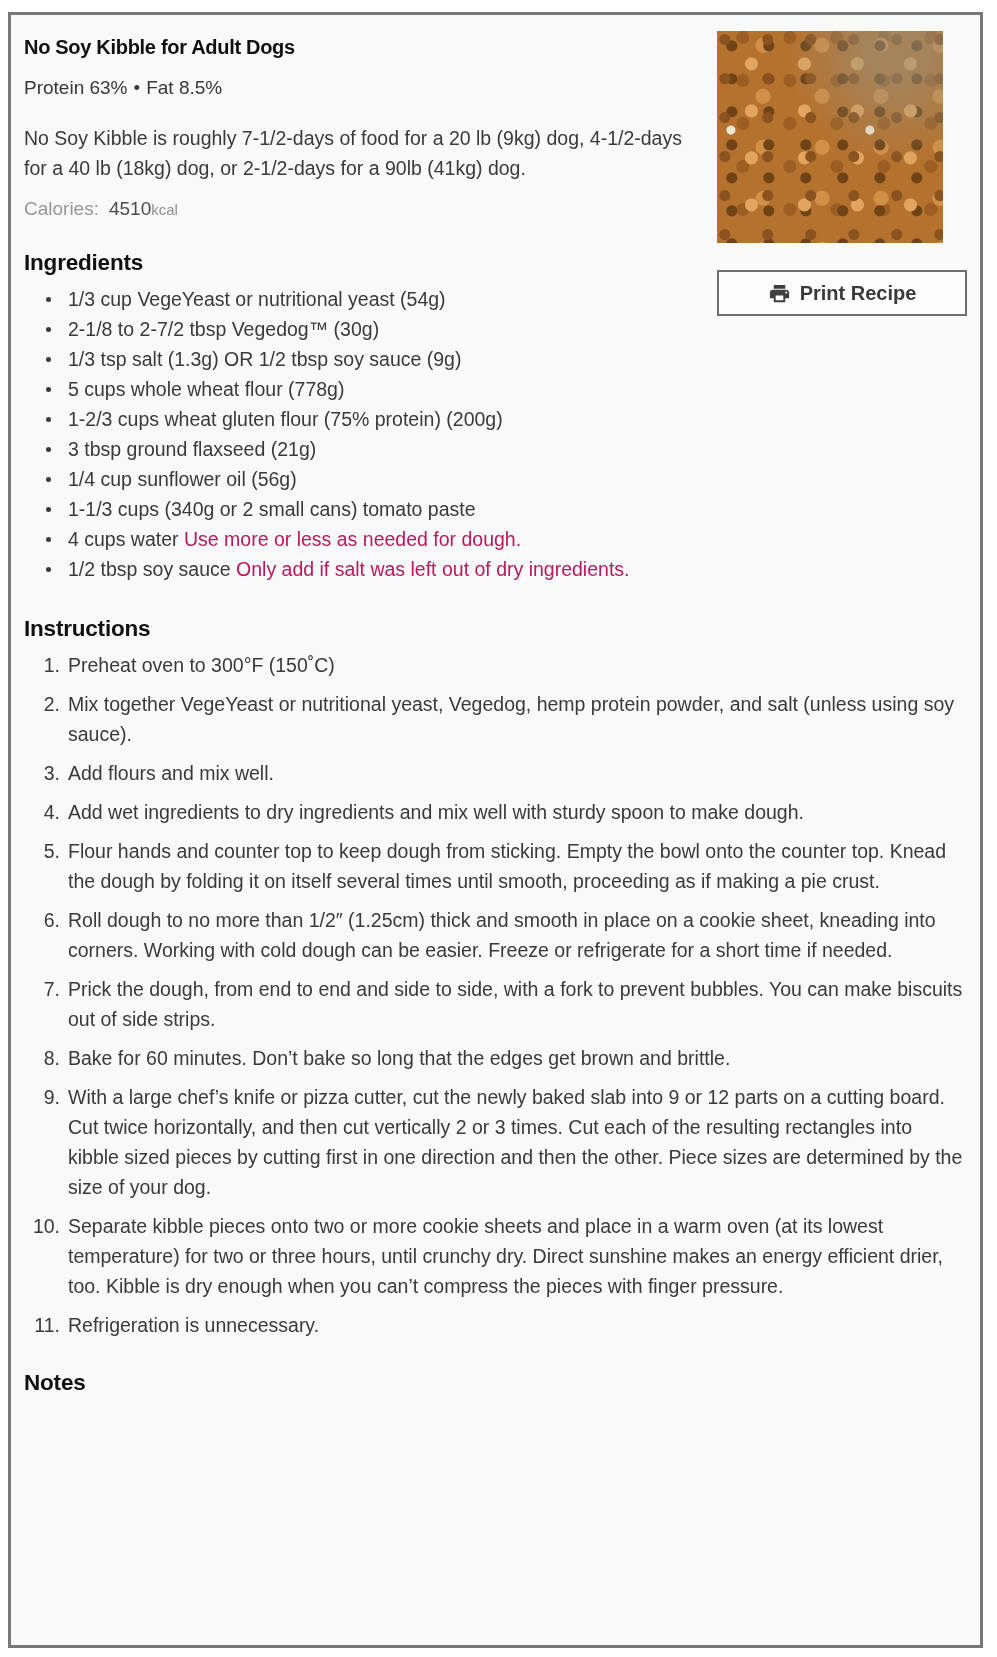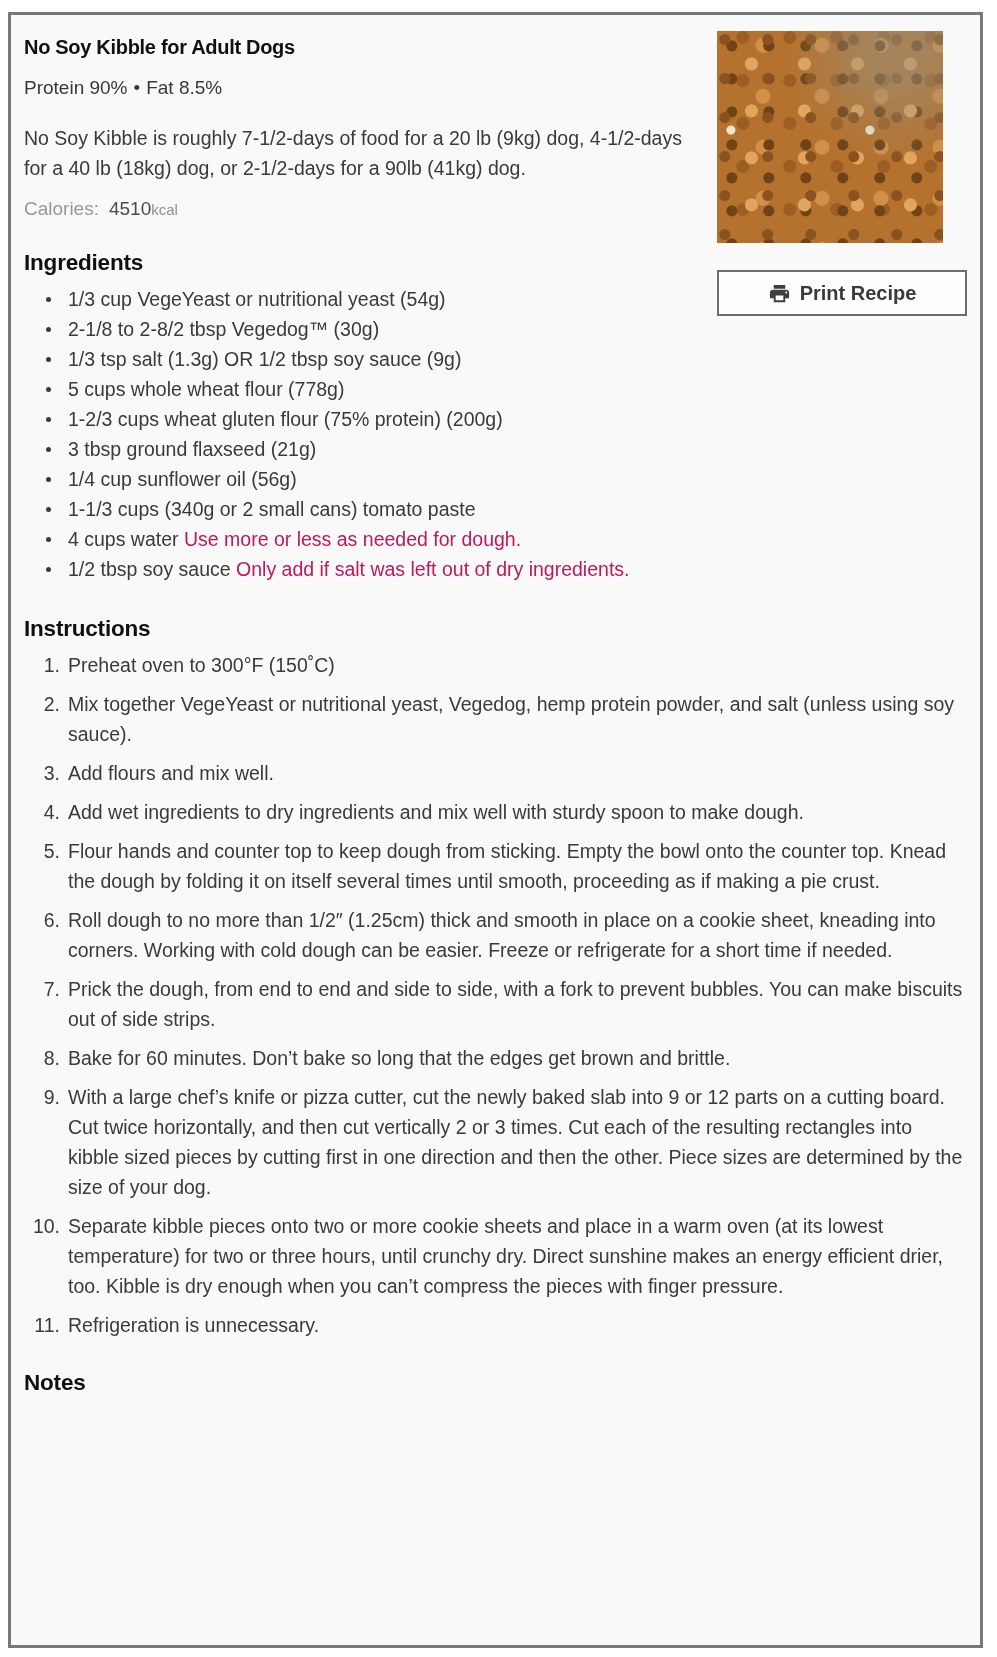--- a/index.html
+++ b/index.html
@@ -118,32 +118,32 @@
         <svg width="23" height="23" viewBox="0 0 24 24" fill="#3f3f3f" aria-hidden="true">
           <path d="M19 8H5c-1.66 0-3 1.34-3 3v6h4v4h12v-4h4v-6c0-1.66-1.34-3-3-3zm-3 11H8v-5h8v5zm3-7c-.55 0-1-.45-1-1s.45-1 1-1 1 .45 1 1-.45 1-1 1zm-1-9H6v4h12V3z"></path>
         </svg>
       </span>
       <span>Print Recipe</span>
     </button>
   </div>
 
   <h1>No Soy Kibble for Adult Dogs</h1>
 
-  <p class="meta"><span>Protein 90%</span><span class="dot">•</span><span>Fat 8.5%</span></p>
+  <p class="meta"><span>Protein 63%</span><span class="dot">•</span><span>Fat 8.5%</span></p>
 
   <p class="desc">No Soy Kibble is roughly 7-1/2-days of food for a 20 lb (9kg) dog, 4-1/2-days for a 40 lb (18kg) dog, or 2-1/2-days for a 90lb (41kg) dog.</p>
 
   <p class="calories"><span class="cal-label">Calories:</span><span class="cal-value">4510</span><span class="cal-unit">kcal</span></p>
 
   <h2>Ingredients</h2>
   <ul class="ing-list">
 
       <li><span class="ing-text">1/3 cup VegeYeast or nutritional yeast (54g)</span> </li>
 
-      <li><span class="ing-text">2-1/8 to 2-8/2 tbsp Vegedog™ (30g)</span> </li>
+      <li><span class="ing-text">2-1/8 to 2-7/2 tbsp Vegedog™ (30g)</span> </li>
 
       <li><span class="ing-text">1/3 tsp salt (1.3g) OR 1/2 tbsp soy sauce (9g)</span> </li>
 
       <li><span class="ing-text">5 cups whole wheat flour (778g)</span> </li>
 
       <li><span class="ing-text">1-2/3 cups wheat gluten flour (75% protein) (200g)</span> </li>
 
       <li><span class="ing-text">3 tbsp ground flaxseed (21g)</span> </li>
 
       <li><span class="ing-text">1/4 cup sunflower oil (56g)</span> </li>

